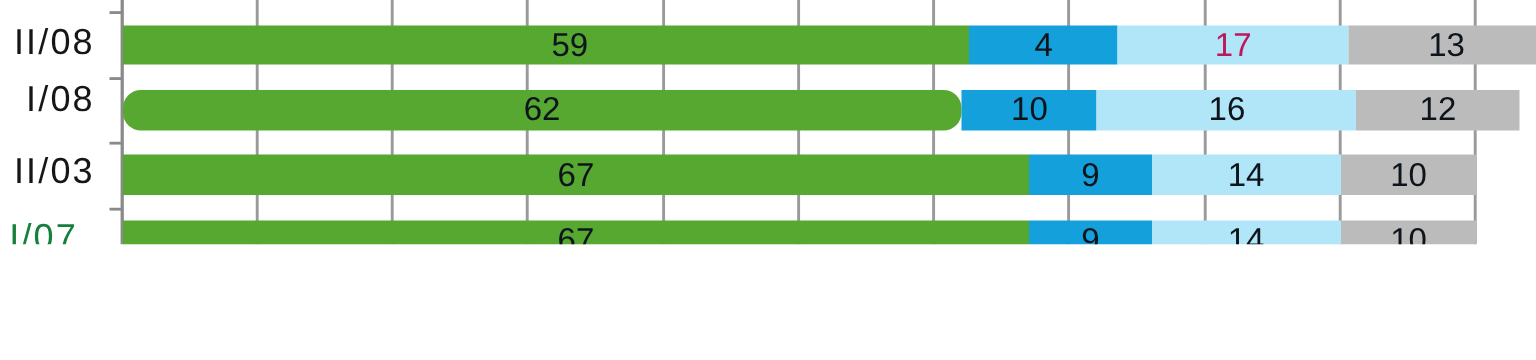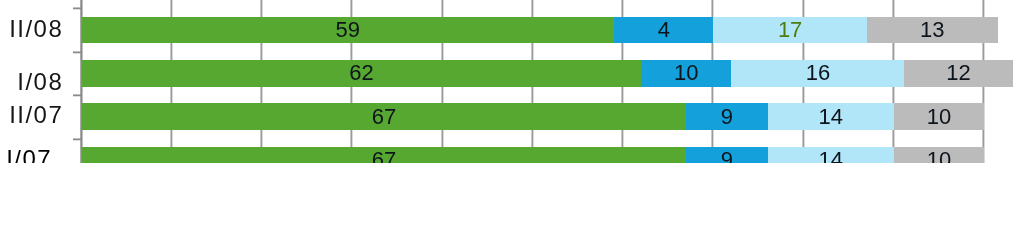--- a/index.html
+++ b/index.html
@@ -74,42 +74,42 @@
     <div class="gridline" style="left: 529.85px; background-image: linear-gradient(to right, rgb(255, 255, 255) 1.2px, rgb(154, 154, 154) 1.75px, rgb(154, 154, 154) 3.15px, rgb(255, 255, 255) 3.7px);"></div>
     <div class="gridline" style="left: 620.11px; background-image: linear-gradient(to right, rgb(255, 255, 255) 1.2px, rgb(154, 154, 154) 1.75px, rgb(154, 154, 154) 3.15px, rgb(255, 255, 255) 3.7px);"></div>
     <div class="gridline" style="left: 710.37px; background-image: linear-gradient(to right, rgb(255, 255, 255) 1.2px, rgb(154, 154, 154) 1.75px, rgb(154, 154, 154) 3.15px, rgb(255, 255, 255) 3.7px);"></div>
     <div class="gridline" style="left: 800.63px; background-image: linear-gradient(to right, rgb(255, 255, 255) 1.2px, rgb(154, 154, 154) 1.75px, rgb(154, 154, 154) 3.15px, rgb(255, 255, 255) 3.7px);"></div>
     <div class="gridline" style="left: 890.89px; background-image: linear-gradient(to right, rgb(255, 255, 255) 1.2px, rgb(154, 154, 154) 1.75px, rgb(154, 154, 154) 3.15px, rgb(255, 255, 255) 3.7px);"></div>
     <div class="gridline" style="left: 981.15px; background-image: linear-gradient(to right, rgb(255, 255, 255) 1.2px, rgb(154, 154, 154) 1.75px, rgb(154, 154, 154) 3.15px, rgb(255, 255, 255) 3.7px);"></div>
     <div class="axis-line" style="left: 78.85px; background-image: linear-gradient(to right, rgb(255, 255, 255) 1.1px, rgb(138, 138, 138) 1.65px, rgb(138, 138, 138) 3.25px, rgb(255, 255, 255) 3.8px);"></div>
     <div class="tick" style="left: 72.8px; width: 9.2px; top: 6.2px; background-image: linear-gradient(rgba(255, 255, 255, 0) 1.2px, rgb(138, 138, 138) 1.75px, rgb(138, 138, 138) 3.1px, rgba(255, 255, 255, 0) 3.65px);"></div>
     <div class="cat-label" style="top: 17.5px; right: 960.8px; color: rgb(22, 22, 22);">II/08</div>
     <div class="bar" style="top: 16.5px; left: 81.6px; height: 26.6px;">
-      <div class="seg" style="width: 532.534px; background: rgb(86, 168, 49); color: rgb(13, 20, 27);">59</div>
+      <div class="seg" style="width: 532.534px; background: rgb(86, 168, 49); color: rgb(13, 20, 27); padding-left: 32px;">59</div>
       <div class="seg" style="width: 99.286px; background: rgb(20, 160, 218); color: rgb(13, 20, 27);">4</div>
-      <div class="seg" style="width: 153.442px; background: rgb(177, 229, 248); color: #4d7c0f;">17</div>
+      <div class="seg" style="width: 153.442px; background: rgb(177, 229, 248); color: #be185d;">17</div>
       <div class="seg" style="width: 131px; background: rgb(187, 187, 187); color: rgb(13, 20, 27);">13</div>
     </div>
     <div class="tick" style="left: 72.8px; width: 9.2px; top: 49.65px; background-image: linear-gradient(rgba(255, 255, 255, 0) 1.2px, rgb(138, 138, 138) 1.75px, rgb(138, 138, 138) 3.1px, rgba(255, 255, 255, 0) 3.65px);"></div>
-    <div class="cat-label" style="top: 71px; right: 960.8px; color: rgb(22, 22, 22);">I/08</div>
+    <div class="cat-label" style="top: 56px; right: 960.8px; color: rgb(22, 22, 22);">I/08</div>
     <div class="bar" style="top: 59.95px; left: 81.6px; height: 26.6px;">
-      <div class="seg" style="width: 559.612px; background: rgb(86, 168, 49); color: rgb(13, 20, 27);">62</div>
+      <div class="seg" style="width: 559.612px; background: rgb(86, 168, 49); color: rgb(13, 20, 27); border-radius: 12px;">62</div>
       <div class="seg" style="width: 90.26px; background: rgb(20, 160, 218); color: rgb(13, 20, 27);">10</div>
       <div class="seg" style="width: 173px; background: rgb(177, 229, 248); color: rgb(13, 20, 27);">16</div>
       <div class="seg" style="width: 108.312px; background: rgb(187, 187, 187); color: rgb(13, 20, 27);">12</div>
     </div>
     <div class="tick" style="left: 72.8px; width: 9.2px; top: 93.1px; background-image: linear-gradient(rgba(255, 255, 255, 0) 1.2px, rgb(138, 138, 138) 1.75px, rgb(138, 138, 138) 3.1px, rgba(255, 255, 255, 0) 3.65px);"></div>
-    <div class="cat-label" style="top: 104.4px; right: 960.8px; color: rgb(22, 22, 22);">II/07</div>
+    <div class="cat-label" style="top: 104.4px; right: 960.8px; color: rgb(22, 22, 22);">II/03</div>
     <div class="bar" style="top: 103.4px; left: 81.6px; height: 26.6px;">
       <div class="seg" style="width: 604.742px; background: rgb(86, 168, 49); color: rgb(13, 20, 27);">67</div>
       <div class="seg" style="width: 81.234px; background: rgb(20, 160, 218); color: rgb(13, 20, 27);">9</div>
       <div class="seg" style="width: 126.364px; background: rgb(177, 229, 248); color: rgb(13, 20, 27);">14</div>
       <div class="seg" style="width: 90.26px; background: rgb(187, 187, 187); color: rgb(13, 20, 27);">10</div>
     </div>
     <div class="tick" style="left: 72.8px; width: 9.2px; top: 136.55px; background-image: linear-gradient(rgba(255, 255, 255, 0) 1.2px, rgb(138, 138, 138) 1.75px, rgb(138, 138, 138) 3.1px, rgba(255, 255, 255, 0) 3.65px);"></div>
-    <div class="cat-label" style="top: 147.85px; right: 972px; color: #000000;">I/07</div>
+    <div class="cat-label" style="top: 147.85px; right: 972px; color: #15803d;">I/07</div>
     <div class="bar" style="top: 146.85px; left: 81.6px; height: 26.6px;">
       <div class="seg" style="width: 604.742px; background: rgb(86, 168, 49); color: rgb(13, 20, 27);">67</div>
       <div class="seg" style="width: 81.234px; background: rgb(20, 160, 218); color: rgb(13, 20, 27);">9</div>
       <div class="seg" style="width: 126.364px; background: rgb(177, 229, 248); color: rgb(13, 20, 27);">14</div>
       <div class="seg" style="width: 90.26px; background: rgb(187, 187, 187); color: rgb(13, 20, 27);">10</div>
     </div>
   </div>
 
 </body></html>

